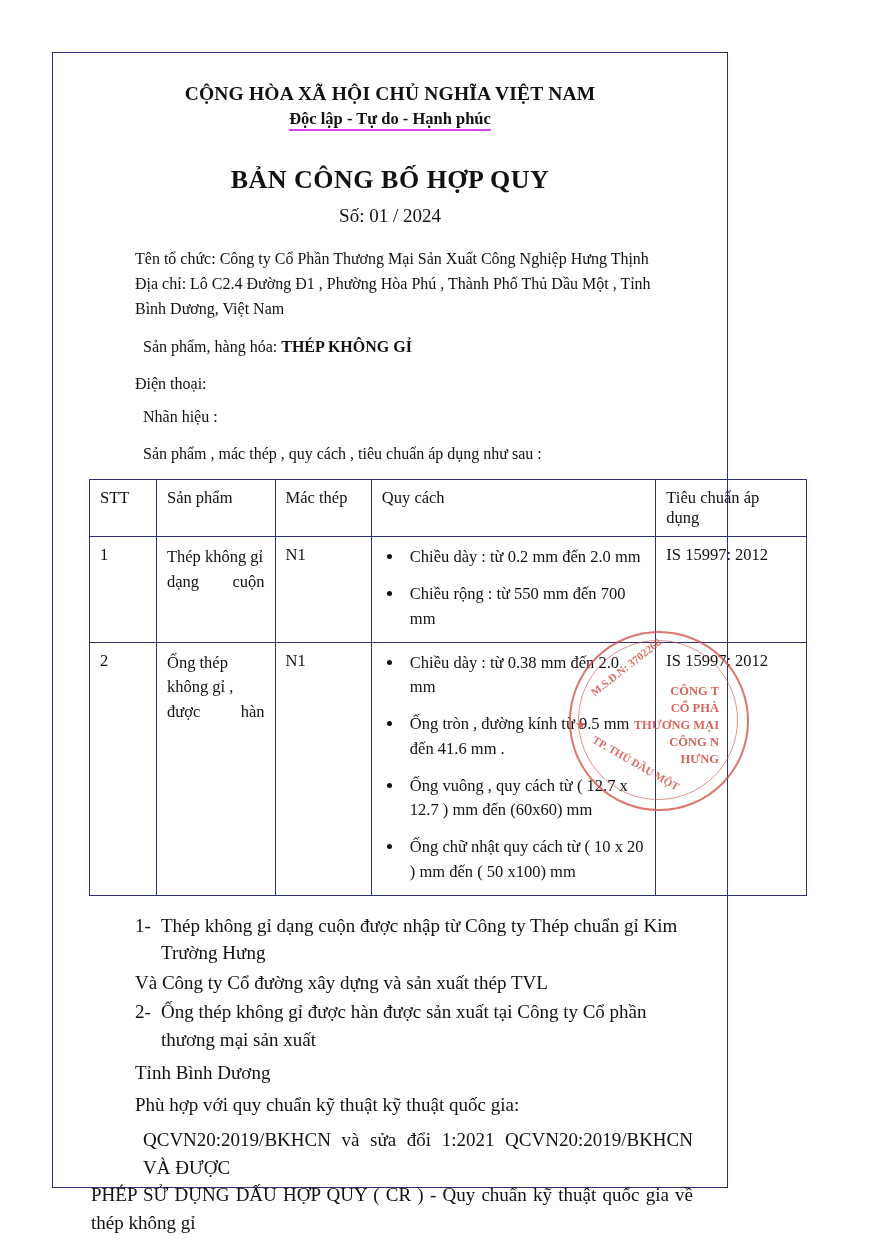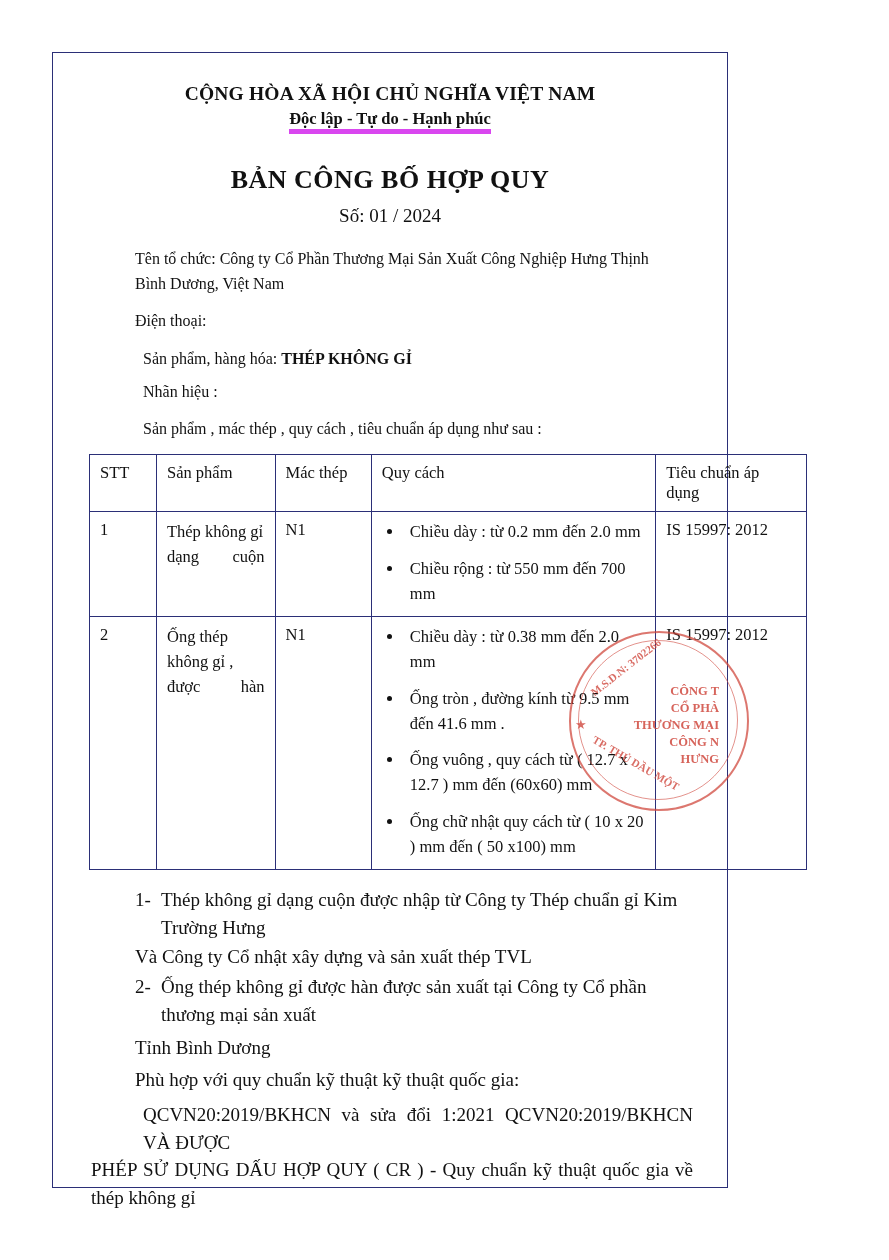--- a/index.html
+++ b/index.html
@@ -48,21 +48,21 @@
     letter-spacing: 0.2px;
     margin-top: 8px;
   }
   .national-sub {
     text-align: center;
     font-weight: bold;
     font-size: 16.5px;
     margin-top: 4px;
   }
   .national-sub span {
-    border-bottom: 5px solid #d946ef;
+    border-bottom: 2px solid #d946ef;
     padding-bottom: 1px;
   }
   .doc-title {
     text-align: center;
     font-weight: bold;
     font-size: 26px;
     margin-top: 36px;
     letter-spacing: 0.5px;
   }
   .doc-number {
@@ -214,26 +214,27 @@
     <div class="doc-inner">
 
       <div class="national-title">CỘNG HÒA XÃ HỘI CHỦ NGHĨA VIỆT NAM</div>
       <div class="national-sub"><span>Độc lập - Tự do - Hạnh phúc</span></div>
 
       <div class="doc-title">BẢN CÔNG BỐ HỢP QUY</div>
       <div class="doc-number">Số: 01 / 2024</div>
 
       <div class="body-block">
         <div class="p-line">Tên tổ chức: Công ty Cổ Phần Thương Mại Sản Xuất Công Nghiệp Hưng Thịnh</div>
+        <div class="p-line">Địa chỉ: Lô C2.4 Đường Đ1 , Phường Hòa Phú , Thành Phố Thủ Dầu Một , Tỉnh</div>
         <div class="p-line cont">Bình Dương, Việt Nam</div>
-        <div class="p-line gap">Điện thoại:</div>
         <div class="p-line gap indent2">
           <span>Sản phẩm, hàng hóa:</span>
           <b>THÉP KHÔNG GỈ</b>
         </div>
+        <div class="p-line gap">Điện thoại:</div>
         <div class="p-line indent2" style="margin-top:10px;">Nhãn hiệu :</div>
         <div class="p-line indent2" style="margin-top:14px;">Sản phẩm , mác thép , quy cách , tiêu chuẩn áp dụng như sau :</div>
       </div>
 
       <table class="spec">
         <thead>
           <tr>
             <th class="col-stt">STT</th>
             <th class="col-prod">Sản phẩm</th>
             <th class="col-mac">Mác thép</th>
@@ -269,21 +270,21 @@
             <td class="col-std">IS 15997: 2012</td>
           </tr>
         </tbody>
       </table>
 
       <div class="notes">
         <div class="note-item">
           <span class="note-num">1-</span>
           <span class="note-text">Thép không gỉ dạng cuộn được nhập từ Công ty Thép chuẩn gỉ Kim Trường Hưng</span>
         </div>
-        <div class="note-plain">Và Công ty Cổ nhật xây dựng và sản xuất thép TVL</div>
+        <div class="note-plain">Và Công ty Cổ đường xây dựng và sản xuất thép TVL</div>
         <div class="note-item">
           <span class="note-num">2-</span>
           <span class="note-text">
             <span>Ống thép không gỉ được hàn được sản xuất tại Công ty Cổ phần thương mại sản xuất</span>
           </span>
         </div>
         <div class="note-plain" style="margin-top:6px;">Tỉnh Bình Dương</div>
         <div class="note-plain" style="margin-top:4px;">Phù hợp với quy chuẩn kỹ thuật kỹ thuật quốc gia:</div>
       </div>
 

